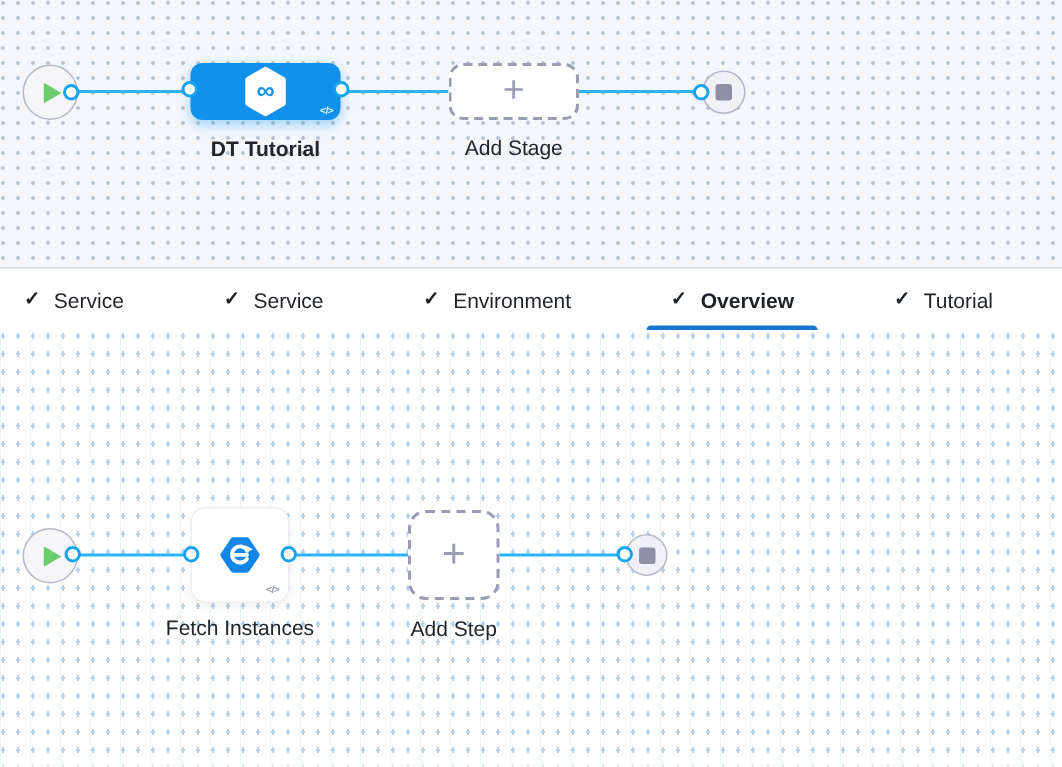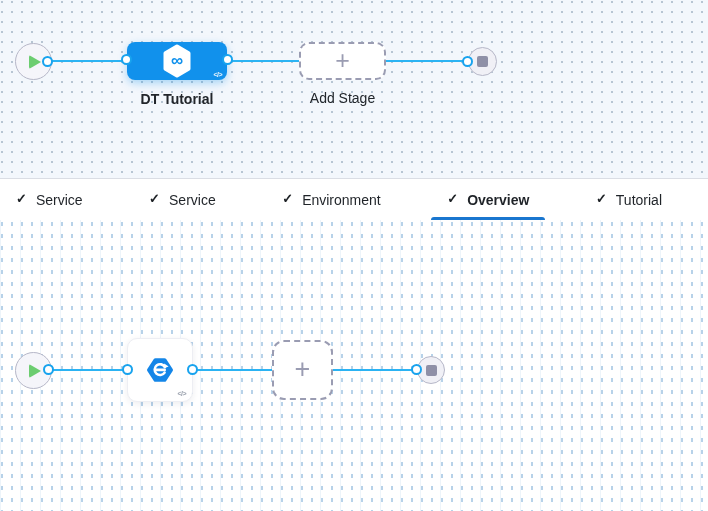--- a/index.html
+++ b/index.html
@@ -167,15 +167,17 @@
       <span class="plus-glyph" style="font-size:27px;">+</span>
     </div>
 
     <div class="edge" style="left:333px; top:149px; width:79px;"></div>
 
     <div class="end-node" style="left:417px; top:136px; width:28px; height:28px;">
       <div class="end-square"></div>
     </div>
     <div class="port" style="left:411px; top:144px;"></div>
 
+    <div class="node-label lbl-step">Fetch Instances</div>
+    <div class="node-label lbl-add-step">Add Step</div>
   </div>
 
 </div>
 
 </body></html>

